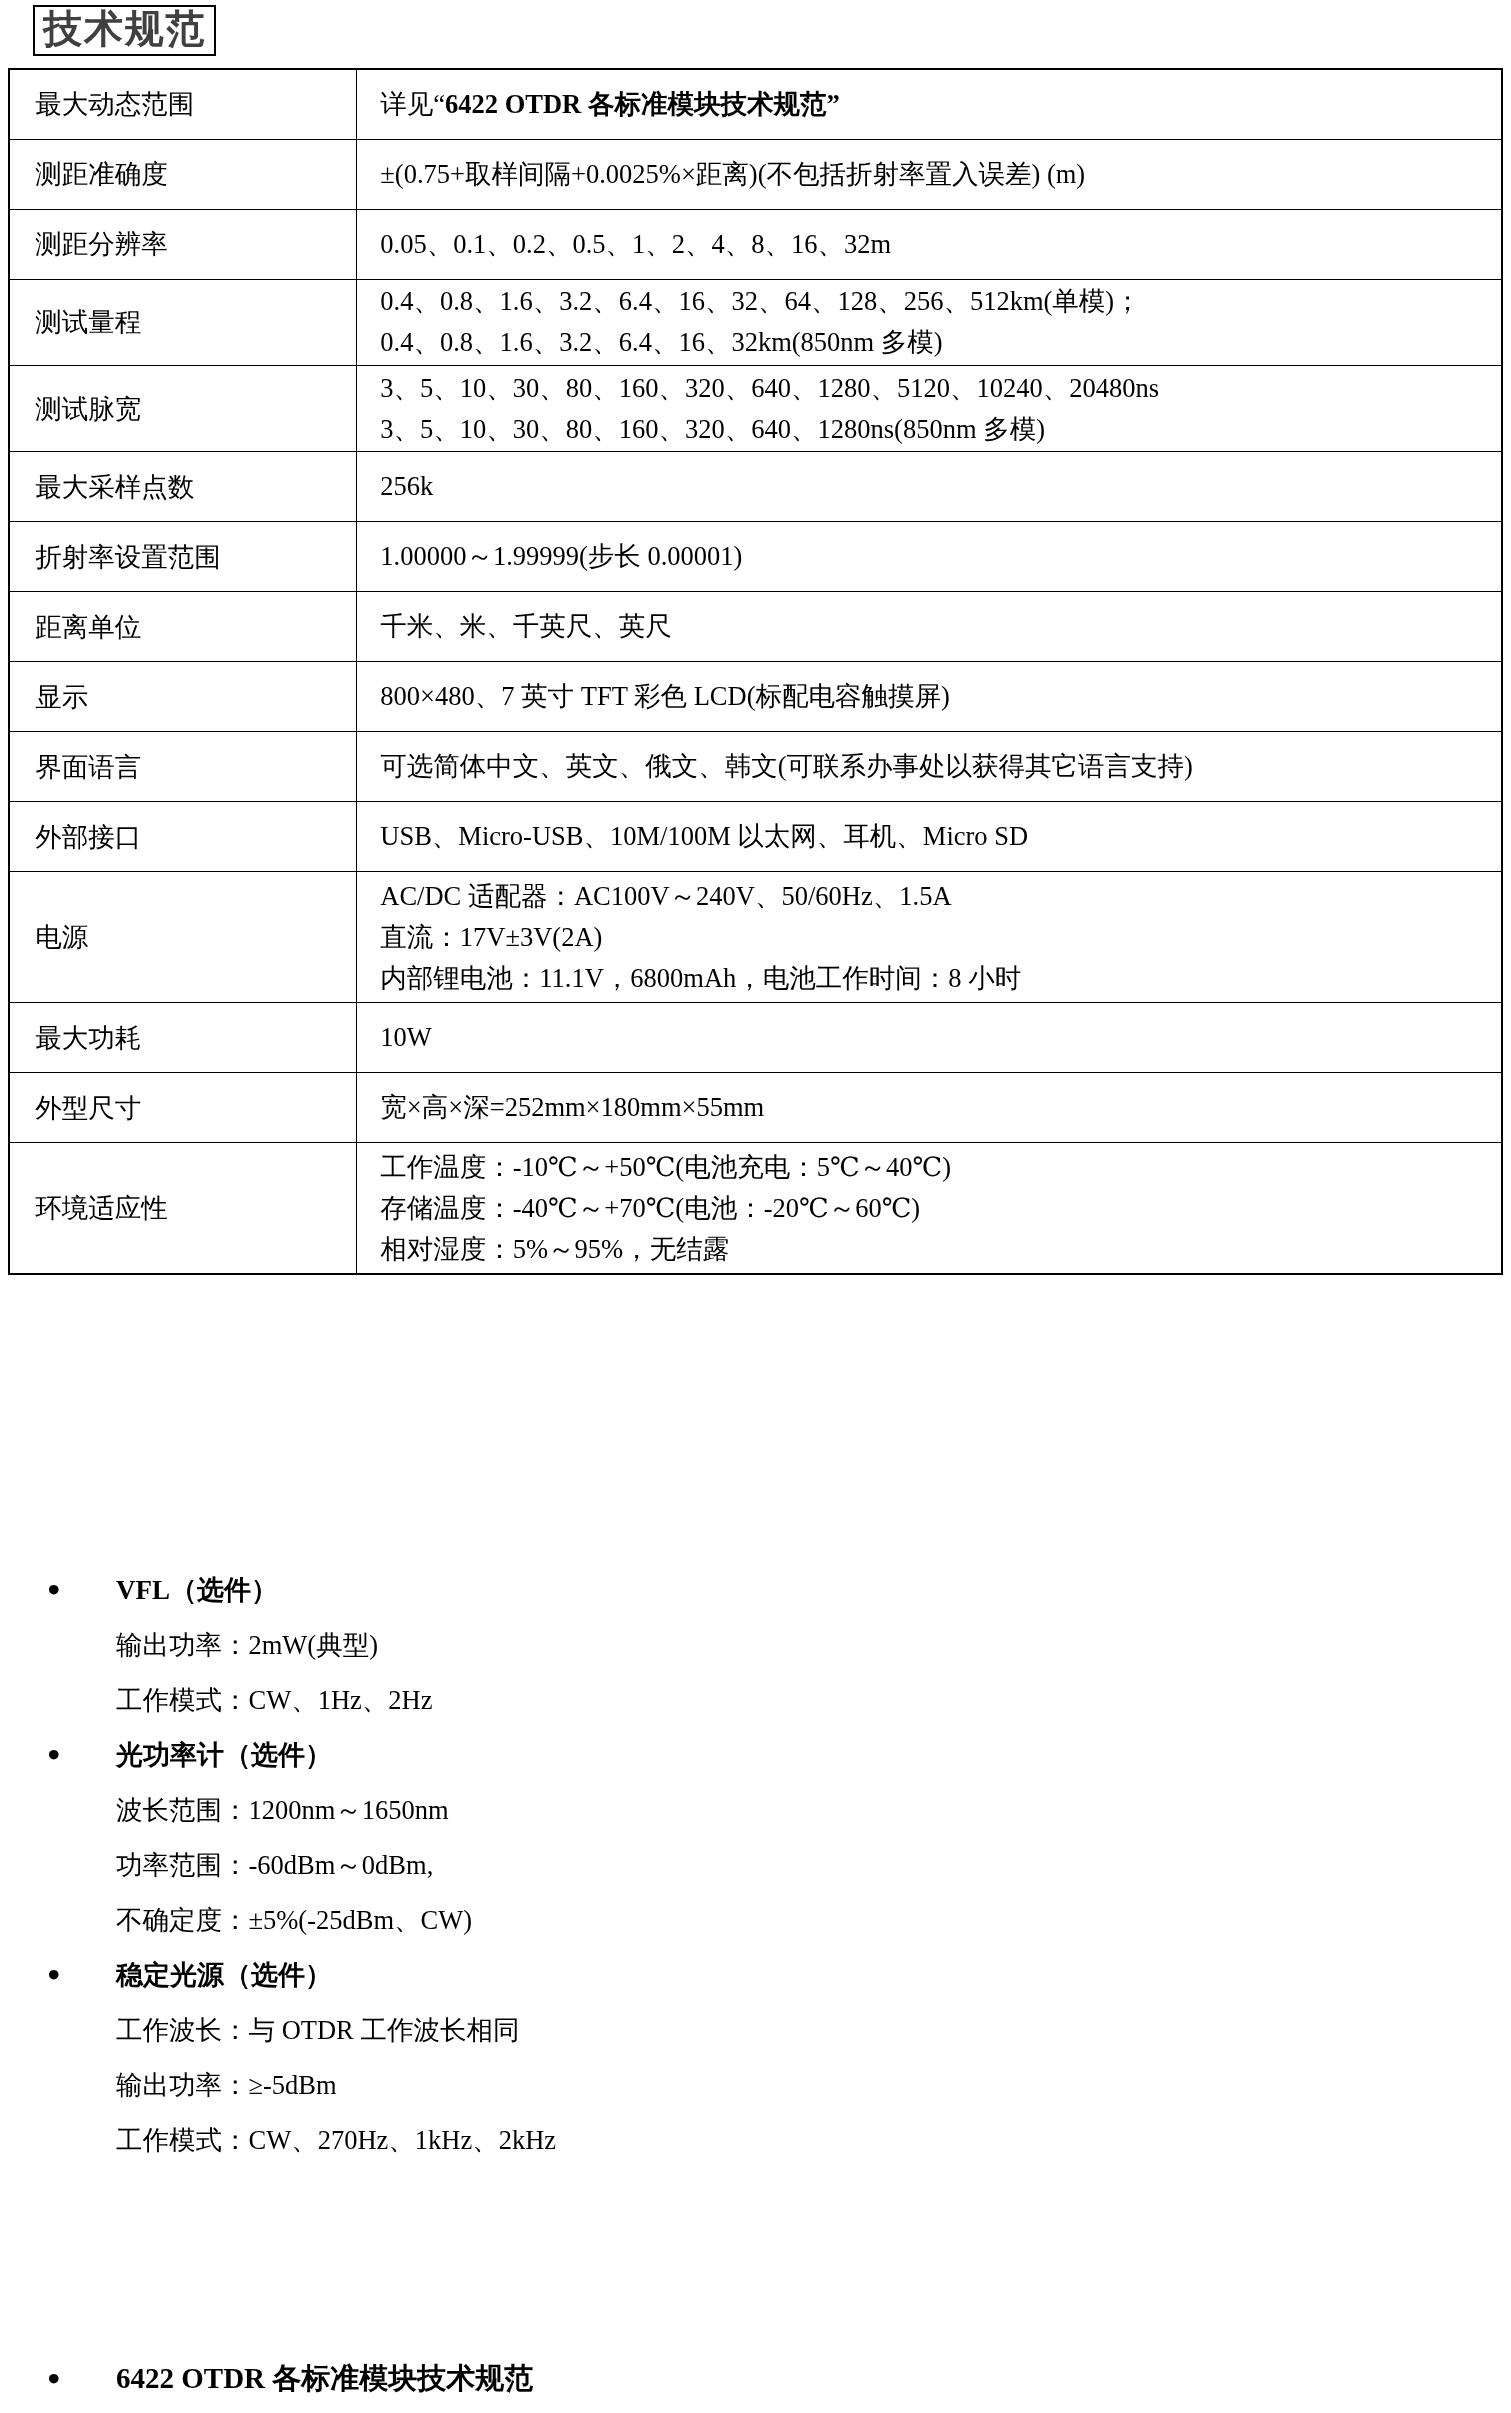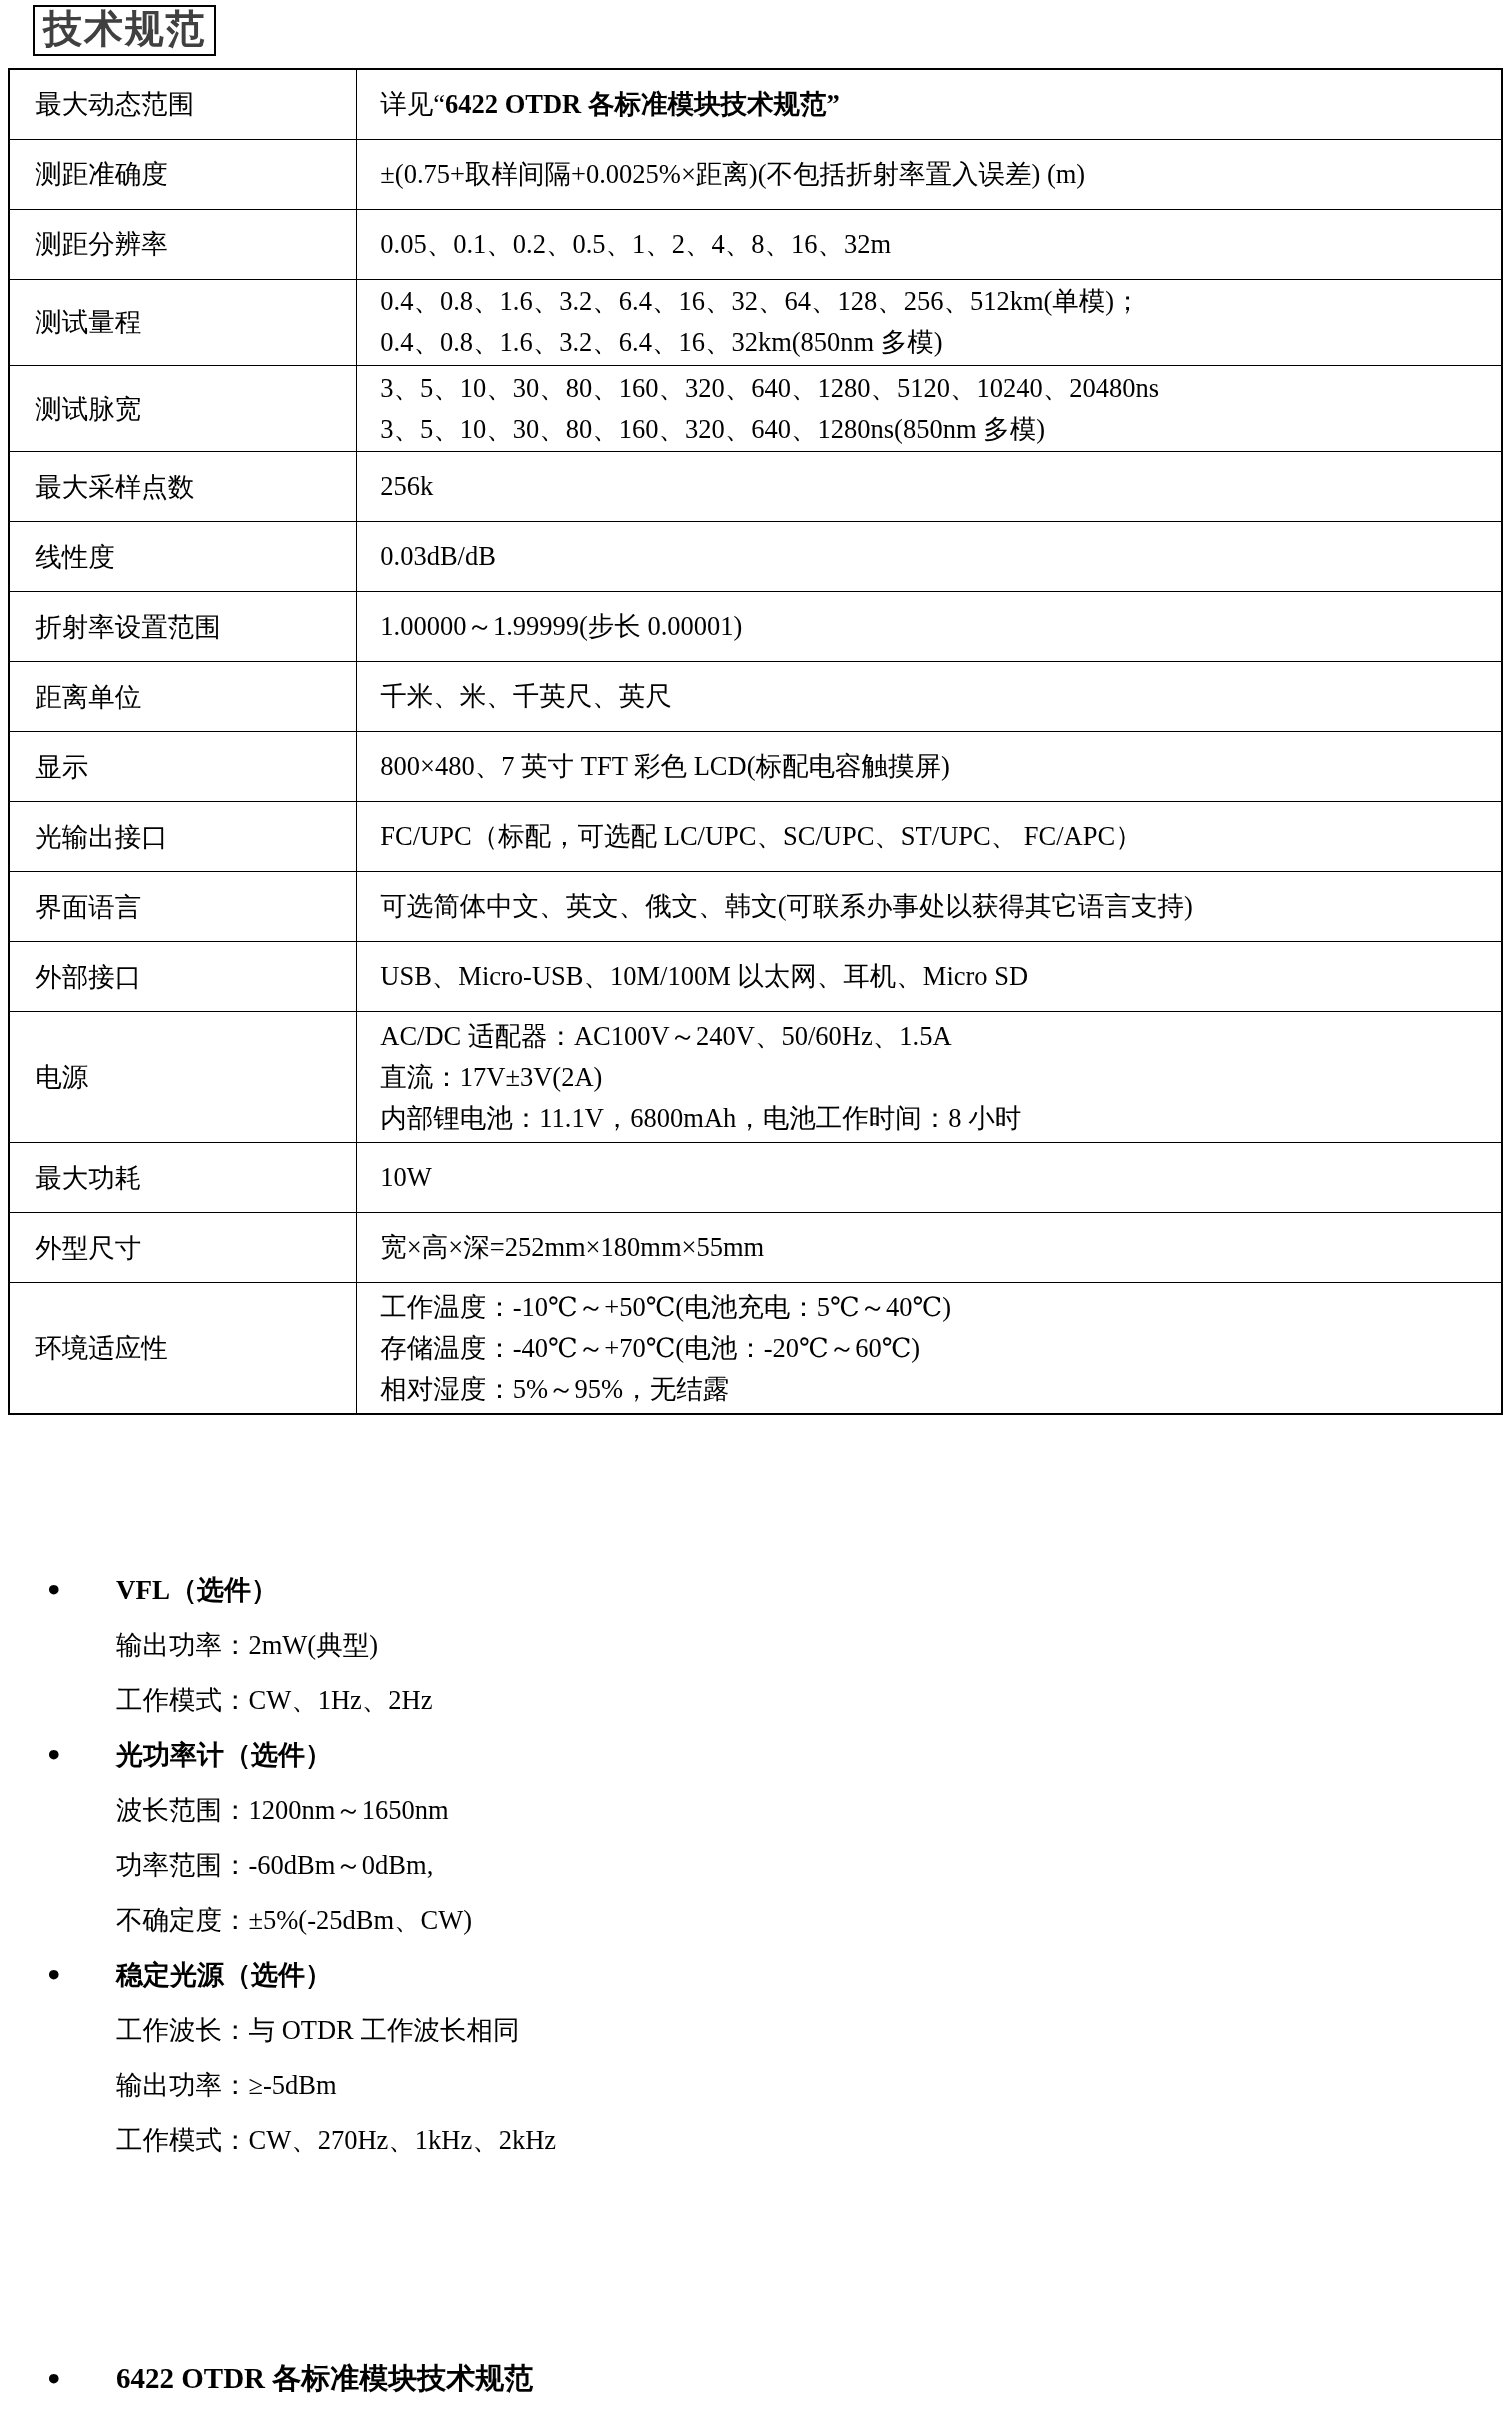--- a/index.html
+++ b/index.html
@@ -81,47 +81,35 @@
           <div class="vline">3、5、10、30、80、160、320、640、1280ns(850nm 多模)</div>
         </td>
       </tr>
       <tr style="height: 70px;">
         <td class="label">最大采样点数</td>
         <td class="value">
           <div class="vline">256k</div>
         </td>
       </tr>
       <tr style="height: 70px;">
-        <td class="label">线性度</td>
-        <td class="value">
-          <div class="vline">0.03dB/dB</div>
-        </td>
-      </tr>
-      <tr style="height: 70px;">
         <td class="label">折射率设置范围</td>
         <td class="value">
           <div class="vline">1.00000～1.99999(步长 0.00001)</div>
         </td>
       </tr>
       <tr style="height: 70px;">
         <td class="label">距离单位</td>
         <td class="value">
           <div class="vline">千米、米、千英尺、英尺</div>
         </td>
       </tr>
       <tr style="height: 70px;">
         <td class="label">显示</td>
         <td class="value">
           <div class="vline">800×480、7 英寸 TFT 彩色 LCD(标配电容触摸屏)</div>
-        </td>
-      </tr>
-      <tr style="height: 70px;">
-        <td class="label">光输出接口</td>
-        <td class="value">
-          <div class="vline">FC/UPC（标配，可选配 LC/UPC、SC/UPC、ST/UPC、 FC/APC）</div>
         </td>
       </tr>
       <tr style="height: 70px;">
         <td class="label">界面语言</td>
         <td class="value">
           <div class="vline">可选简体中文、英文、俄文、韩文(可联系办事处以获得其它语言支持)</div>
         </td>
       </tr>
       <tr style="height: 70px;">
         <td class="label">外部接口</td>

